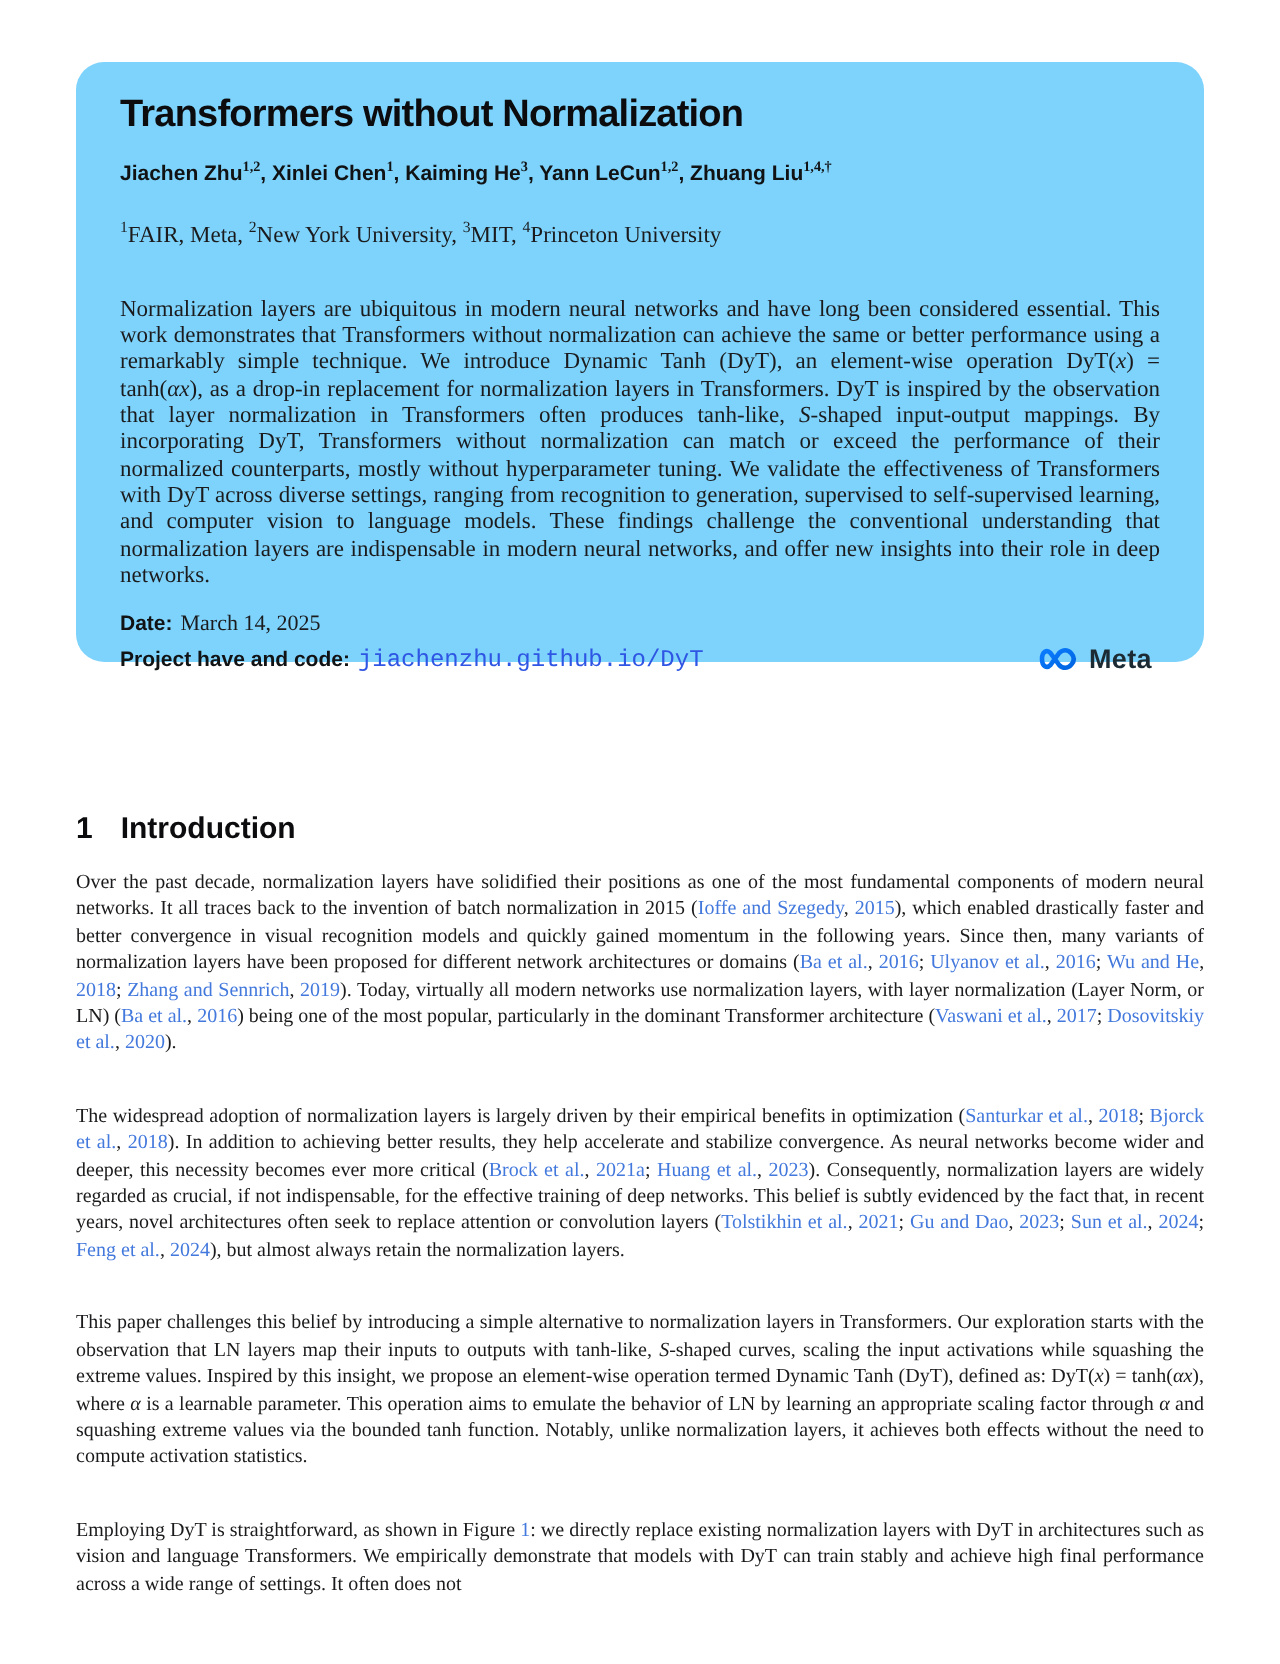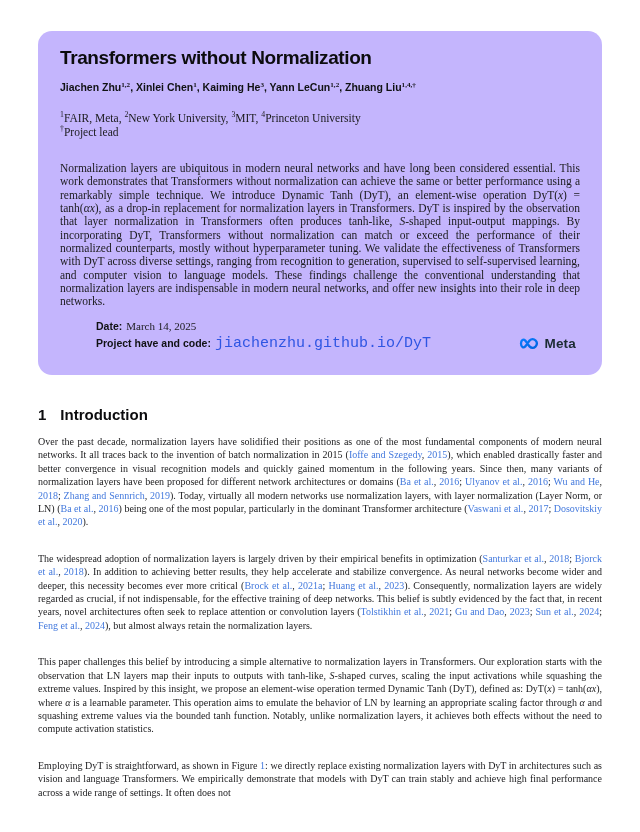--- a/index.html
+++ b/index.html
@@ -1,56 +1,55 @@
 <!DOCTYPE html>
 <html><head>
 <meta charset="utf-8">
 <style>
   html,body{margin:0;padding:0;background:#ffffff;}
   .page{position:relative;width:640px;height:832px;background:#ffffff;overflow:hidden;
         font-family:"Liberation Serif",serif;color:#1b1b1d;}
-  .header-card{position:absolute;left:38px;top:31px;width:564px;height:344px;
-        background:#c4b5fd;border-radius:14px;box-sizing:border-box;padding:15px 22px;}
+  .header-card{position:absolute;left:38px;top:31px;width:564px;height:300px;
+        background:#7dd3fc;border-radius:14px;box-sizing:border-box;padding:15px 22px;}
   .title{font-family:"Liberation Sans",sans-serif;font-weight:700;font-size:19px;
         letter-spacing:-0.4px;color:#0c0c0e;margin:0 0 11px 0;line-height:24px;}
   .authors{font-family:"Liberation Sans",sans-serif;font-weight:700;font-size:10.5px;
         color:#111214;line-height:13px;margin-bottom:4px;}
   .authors sup{font-family:"Liberation Serif",serif;font-weight:700;}
   sup{font-size:68%;line-height:0;}
   .affil{font-size:11.5px;line-height:13.5px;margin-top:18px;}
   .lead{margin-top:0;}
   .abstract{font-size:11.5px;line-height:13.35px;text-align:justify;margin-top:23px;
         color:#1b1b1d;}
-  .meta-block{margin-top:8px;position:relative;margin-left:36px;}
+  .meta-block{margin-top:8px;position:relative;}
   .meta-row{line-height:15.5px;white-space:nowrap;}
   .meta-label{font-family:"Liberation Sans",sans-serif;font-weight:700;font-size:10.5px;
         color:#111214;}
   .meta-value{font-size:11px;color:#1b1b1d;}
-  .mono-link{font-family:"Liberation Mono",monospace;font-size:15px;color:#2e55e3;}
+  .mono-link{font-family:"Liberation Mono",monospace;font-size:12px;color:#2e55e3;}
   .cite{color:#4379dd;}
   .math{font-style:italic;font-family:"Liberation Serif",serif;}
   .meta-logo{position:absolute;right:4px;bottom:1px;display:flex;align-items:center;gap:4px;}
   .meta-logo-text{font-family:"Liberation Sans",sans-serif;font-weight:700;font-size:13.5px;
         color:#1c2b33;letter-spacing:0.2px;}
   .content{padding:0 38px;}
   .section-heading{margin-top:31px;font-family:"Liberation Sans",sans-serif;font-weight:700;
         font-size:15px;color:#0c0c0e;line-height:18px;display:flex;gap:14px;}
   .para{font-size:10px;line-height:13.4px;text-align:justify;margin:23px 0 0 0;}
   .para.first{margin-top:11px;}
 </style>
 </head>
 <body>
 
 <div class="page">
 
   <div class="header-card">
     <h1 class="title">Transformers without Normalization</h1>
     <div class="authors"><span>Jiachen Zhu</span><sup>1,2</sup><span>, </span><span>Xinlei Chen</span><sup>1</sup><span>, </span><span>Kaiming He</span><sup>3</sup><span>, </span><span>Yann LeCun</span><sup>1,2</sup><span>, </span><span>Zhuang Liu</span><sup>1,4,†</sup></div>
     <div class="affil"><sup>1</sup><span>FAIR, Meta, </span><sup>2</sup><span>New York University, </span><sup>3</sup><span>MIT, </span><sup>4</sup><span>Princeton University</span></div>
-    <div class="affil lead"><sup>†</sup><span>Project lead</span></div>
     <div class="abstract"><span>Normalization layers are ubiquitous in modern neural networks and have long been considered essential. This work demonstrates that Transformers without normalization can achieve the same or better performance using a remarkably simple technique. We introduce Dynamic Tanh (DyT), an element-wise operation DyT(</span><span class="math">x</span><span>) = tanh(</span><span class="math">αx</span><span>), as a drop-in replacement for normalization layers in Transformers. DyT is inspired by the observation that layer normalization in Transformers often produces tanh-like, </span><span class="math">S</span><span>-shaped input-output mappings. By incorporating DyT, Transformers without normalization can match or exceed the performance of their normalized counterparts, mostly without hyperparameter tuning. We validate the effectiveness of Transformers with DyT across diverse settings, ranging from recognition to generation, supervised to self-supervised learning, and computer vision to language models. These findings challenge the conventional understanding that normalization layers are indispensable in modern neural networks, and offer new insights into their role in deep networks.</span></div>
 
     <div class="meta-block">
       <div class="meta-row">
         <span class="meta-label">Date:</span>
         <span class="meta-value">March 14, 2025</span>
       </div>
       <div class="meta-row">
         <span class="meta-label">Project have and code:</span>
         <span class="mono-link">jiachenzhu.github.io/DyT</span>

